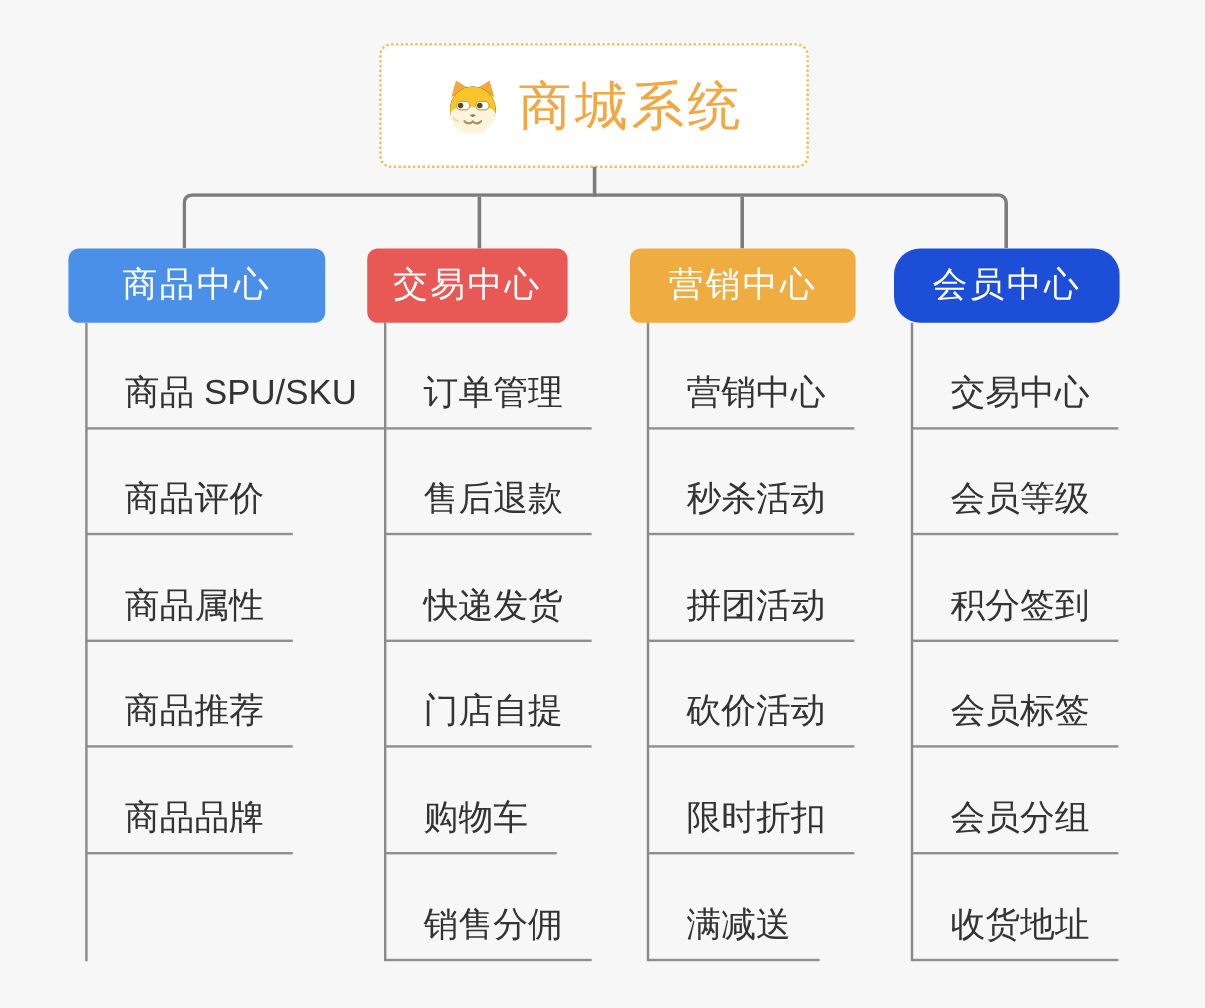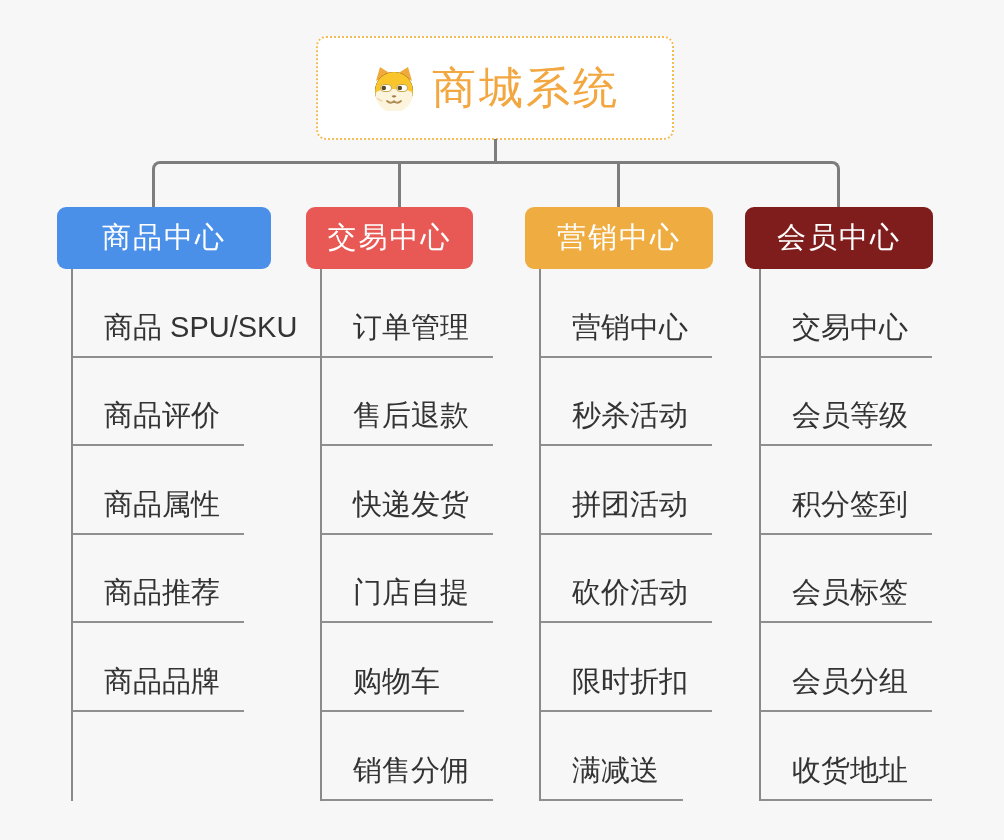--- a/index.html
+++ b/index.html
@@ -132,21 +132,21 @@
       <li>
           <span>限时折扣</span>
         </li>
       <li>
           <span>满减送</span>
         </li>
     </ul>
   </div>
 
   <div class="branch col4">
-    <div class="branch-box" style="background: #7f1d1d;">会员中心</div>
+    <div class="branch-box" style="background: #1d4ed8; border-radius: 22px;">会员中心</div>
     <div class="trunk"></div>
     <ul class="items">
       <li>
           <span>交易中心</span>
         </li>
       <li>
           <span>会员等级</span>
         </li>
       <li>
           <span>积分签到</span>

